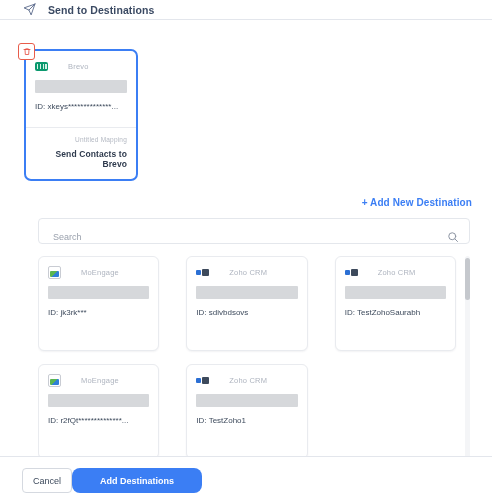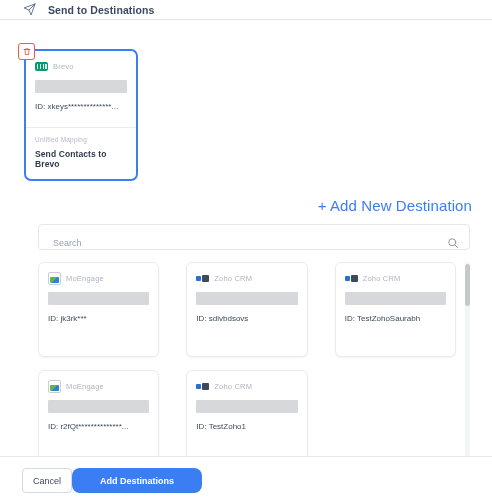--- a/index.html
+++ b/index.html
@@ -79,21 +79,21 @@
     align-items: center;
     justify-content: center;
     color: #e4483a;
   }
   .sel-top {
     padding: 9px 9px 10px 9px;
   }
   .brand-row {
     display: flex;
     align-items: center;
-    gap: 5px;
+    gap: 20px;
     margin-bottom: 8px;
     height: 12px;
   }
   .brand-name {
     font-size: 7.5px;
     color: #aeb4bf;
     letter-spacing: .2px;
     white-space: nowrap;
   }
   .logo-brevo {
@@ -124,20 +124,21 @@
     overflow: hidden;
     text-overflow: clip;
   }
   .sel-divider {
     height: 1px;
     background: #e9ebef;
     margin: 6px 0 0 0;
   }
   .sel-bottom {
     padding: 8px 9px 10px 9px;
+    text-align: right;
   }
   .mapping-label {
     font-size: 6.5px;
     color: #b3b8c2;
     margin-bottom: 6px;
     letter-spacing: .2px;
   }
   .mapping-title {
     font-size: 8.5px;
     font-weight: bold;
@@ -145,22 +146,22 @@
     letter-spacing: .1px;
   }
 
   
   .add-new-row {
     display: flex;
     justify-content: flex-end;
     padding: 16px 20px 0 0;
   }
   .add-new-link {
-    font-size: 15px;
-    font-weight: normal;
+    font-size: 10px;
+    font-weight: bold;
     color: #3b7ef4;
     cursor: pointer;
     letter-spacing: .1px;
   }
 
   
   .search-wrap {
     padding: 10px 22px 0 38px;
   }
   .search-box {

